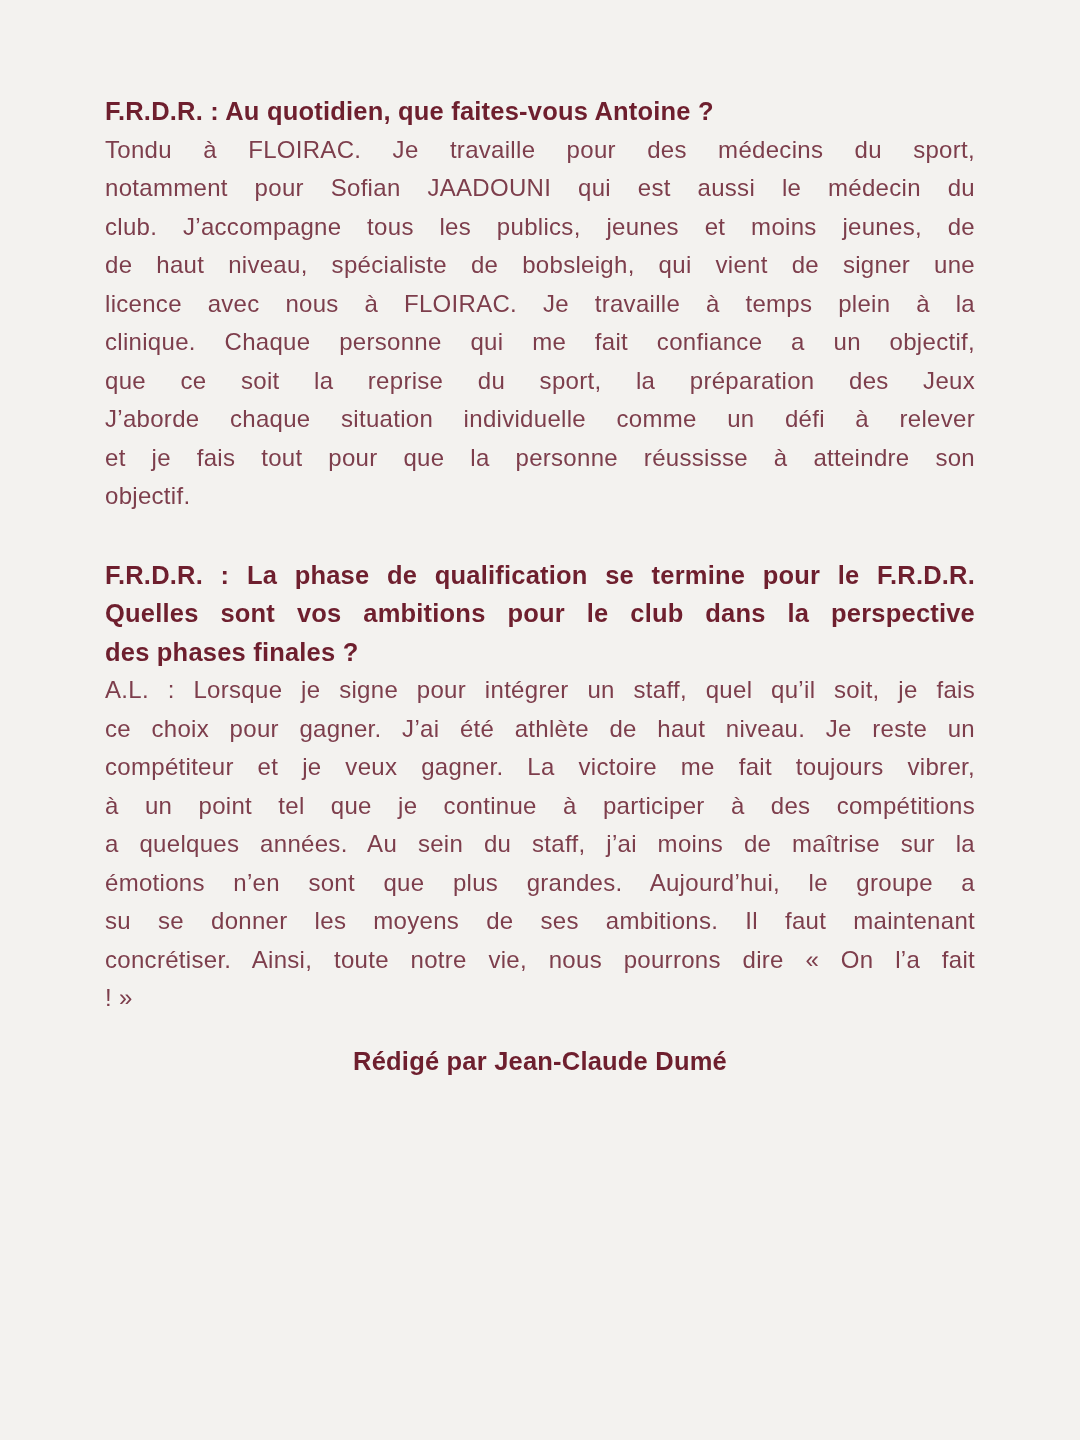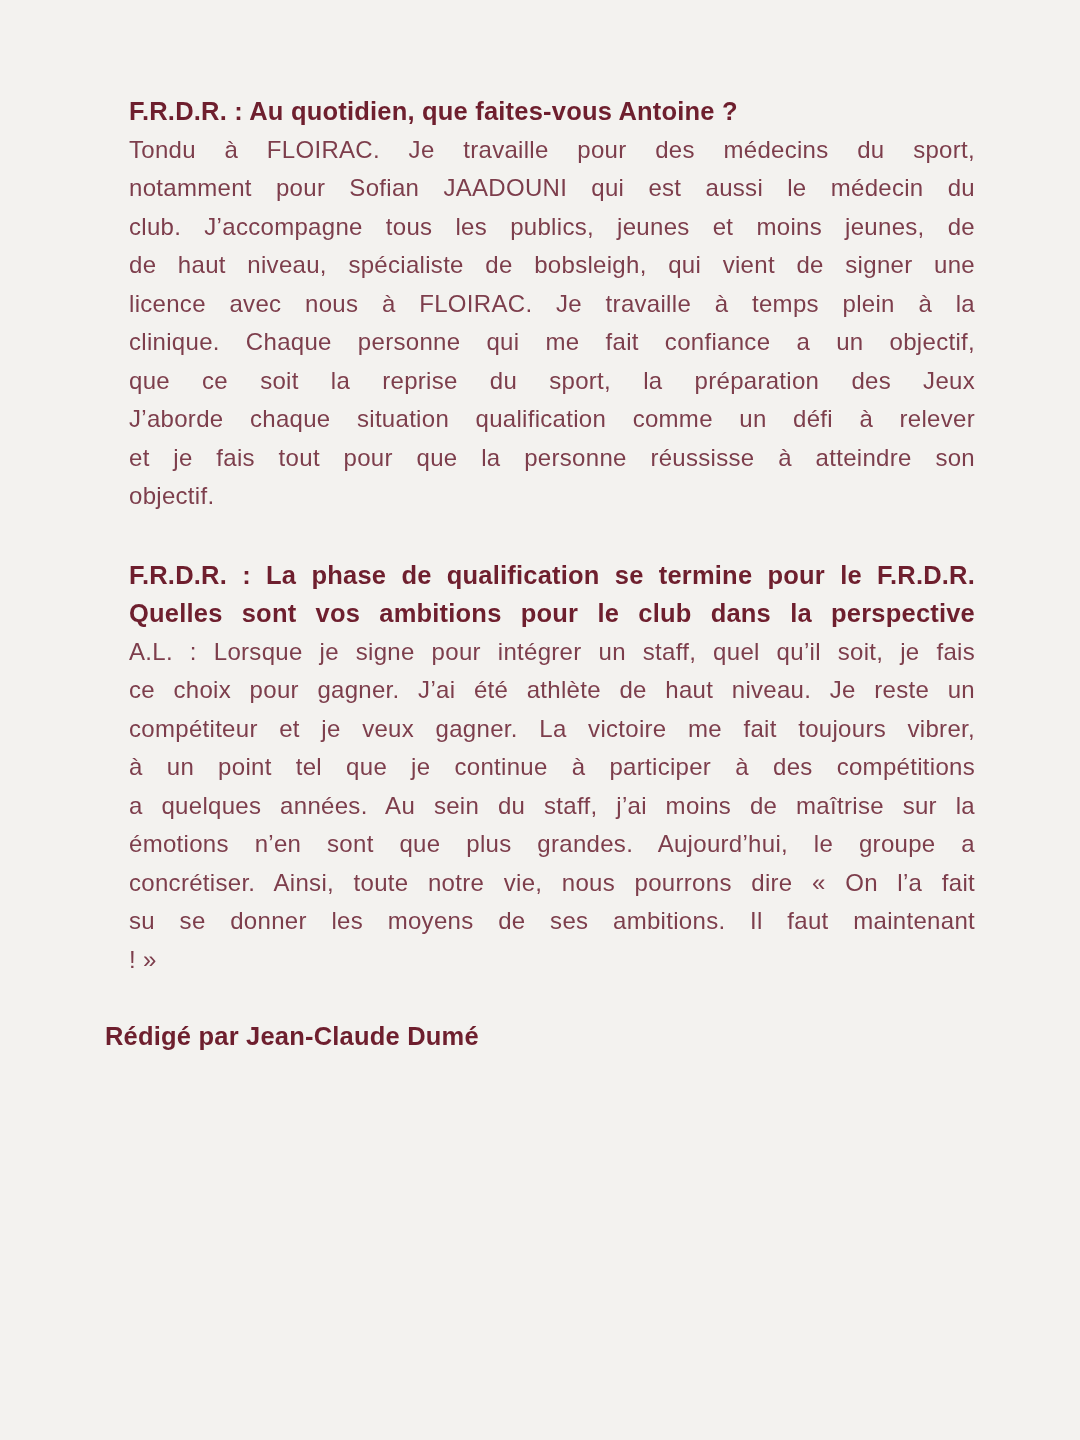--- a/index.html
+++ b/index.html
@@ -18,43 +18,42 @@
   .page {
     width: 1080px;
     height: 1440px;
     padding: 92px 105px 0 105px;
   }
   .line {
     text-align: justify;
     text-align-last: justify;
     line-height: 38.5px;
     white-space: normal;
-    margin-left: 24px;
   }
   .line-last {
     text-align-last: left;
   }
   .question .line {
     font-weight: 700;
     color: var(--heading);
     font-size: 25.5px;
     letter-spacing: 0.2px;
   }
   .answer .line {
     font-weight: 400;
     color: var(--body);
     font-size: 24px;
     letter-spacing: 0.3px;
   }
   .section-spaced {
     margin-top: 40px;
   }
   .byline {
-    margin-top: 38px;
-    text-align: left;
+    margin-top: 24px;
+    text-align: center;
     font-weight: 700;
     color: var(--heading);
     font-size: 25.5px;
     line-height: 38.5px;
     letter-spacing: 0.2px;
   }
 </style>
 </head>
 <body>
 
@@ -64,36 +63,37 @@
     </section>
 
   <section class="answer">
       <div class="line">Tondu à FLOIRAC. Je travaille pour des médecins du sport,</div>
       <div class="line">notamment pour Sofian JAADOUNI qui est aussi le médecin du</div>
       <div class="line">club. J’accompagne tous les publics, jeunes et moins jeunes, de</div>
       <div class="line">de haut niveau, spécialiste de bobsleigh, qui vient de signer une</div>
       <div class="line">licence avec nous à FLOIRAC. Je travaille à temps plein à la</div>
       <div class="line">clinique. Chaque personne qui me fait confiance a un objectif,</div>
       <div class="line">que ce soit la reprise du sport, la préparation des Jeux</div>
-      <div class="line">J’aborde chaque situation qualification comme un défi à relever</div>
+      <div class="line">J’aborde chaque situation individuelle comme un défi à relever</div>
       <div class="line">et je fais tout pour que la personne réussisse à atteindre son</div>
       <div class="line line-last">objectif.</div>
     </section>
 
   <section class="question section-spaced">
       <div class="line">F.R.D.R. : La phase de qualification se termine pour le F.R.D.R.</div>
       <div class="line">Quelles sont vos ambitions pour le club dans la perspective</div>
+      <div class="line line-last">des phases finales ?</div>
     </section>
 
   <section class="answer">
       <div class="line">A.L. : Lorsque je signe pour intégrer un staff, quel qu’il soit, je fais</div>
       <div class="line">ce choix pour gagner. J’ai été athlète de haut niveau. Je reste un</div>
       <div class="line">compétiteur et je veux gagner. La victoire me fait toujours vibrer,</div>
       <div class="line">à un point tel que je continue à participer à des compétitions</div>
       <div class="line">a quelques années. Au sein du staff, j’ai moins de maîtrise sur la</div>
       <div class="line">émotions n’en sont que plus grandes. Aujourd’hui, le groupe a</div>
+      <div class="line">su se donner les moyens de ses ambitions. Il faut maintenant</div>
       <div class="line">concrétiser. Ainsi, toute notre vie, nous pourrons dire « On l’a fait</div>
-      <div class="line">su se donner les moyens de ses ambitions. Il faut maintenant</div>
       <div class="line line-last">! »</div>
     </section>
 
   <div class="byline">Rédigé par Jean-Claude Dumé</div>
 </div>
 
 </body></html>

